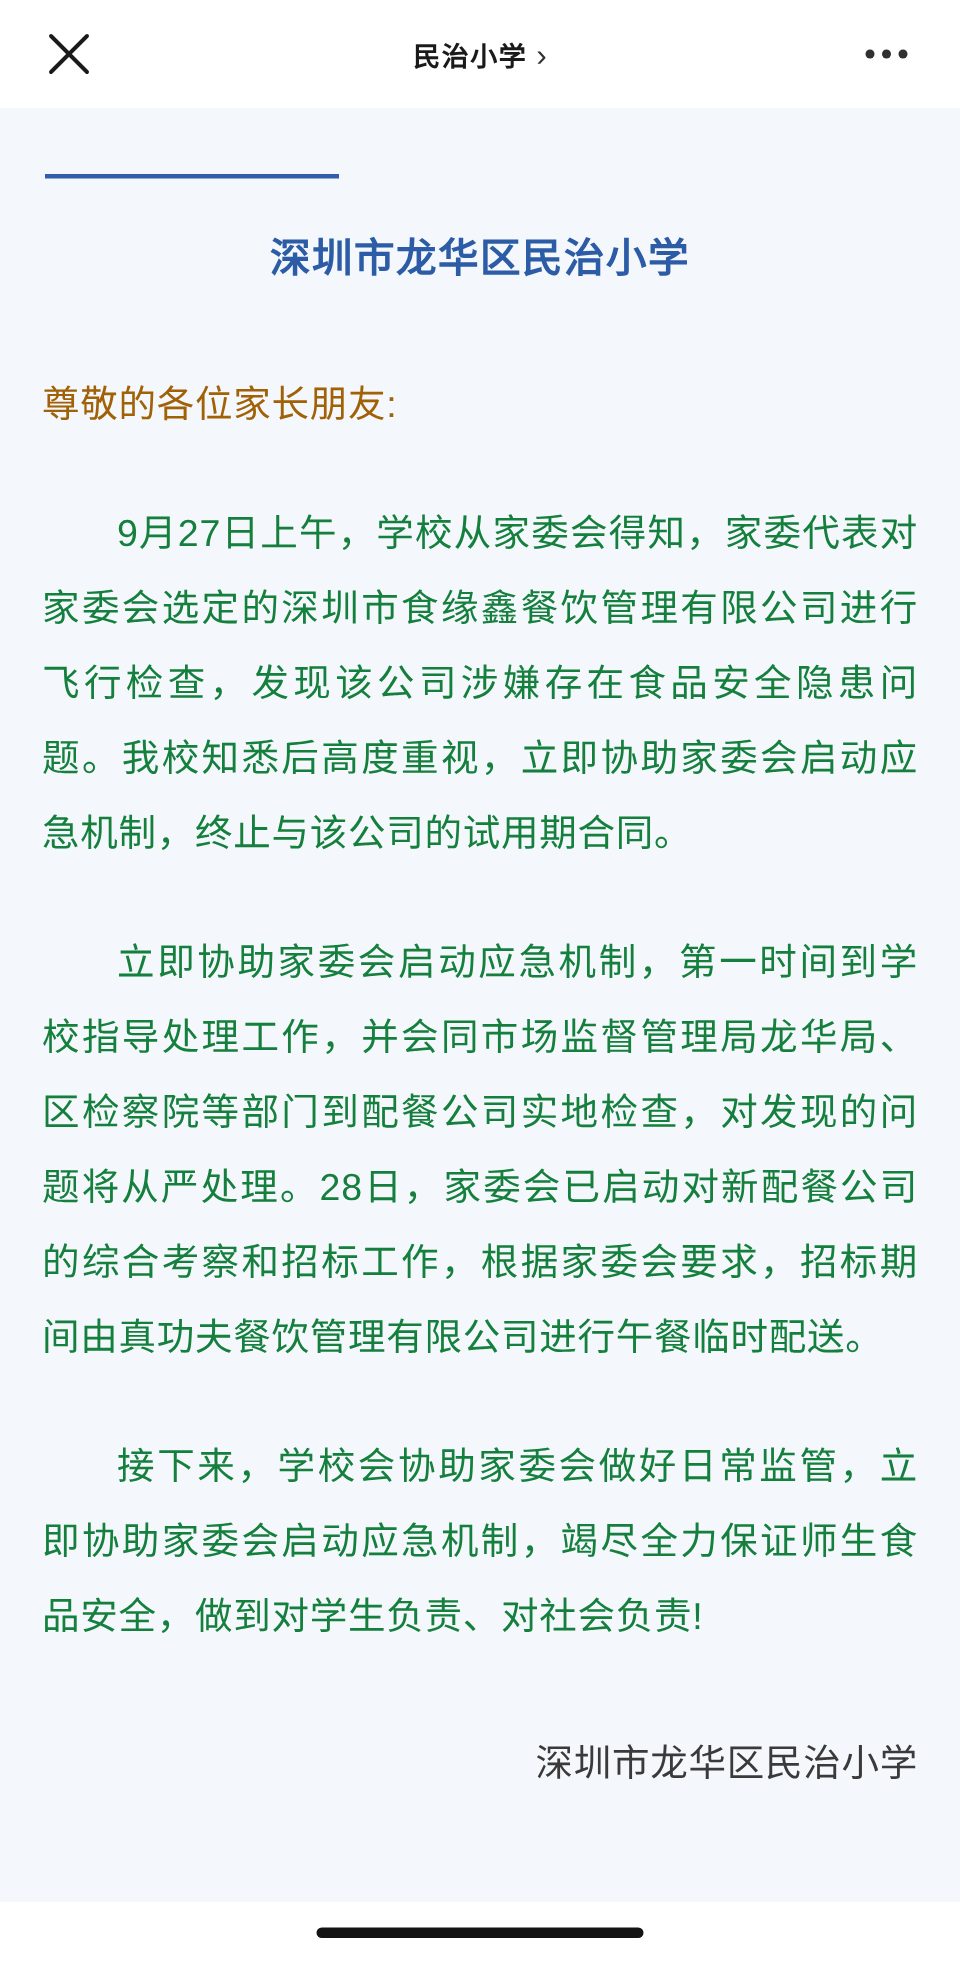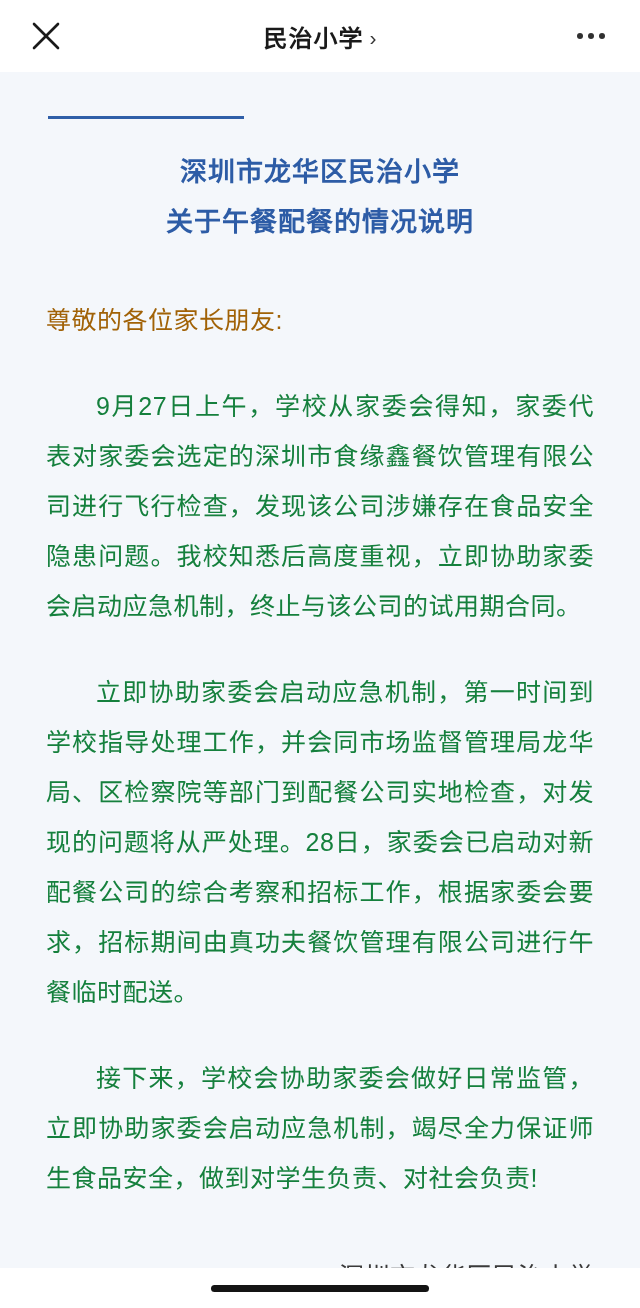--- a/index.html
+++ b/index.html
@@ -39,21 +39,21 @@
   }
   .nav-close svg { display: block; }
   .nav-title-wrap {
     display: flex;
     align-items: center;
     justify-content: center;
     gap: 6px;
     max-width: 360px;
   }
   .nav-title {
-    font-size: 24px;
+    font-size: 18px;
     font-weight: bold;
     color: #1a1a1a;
     letter-spacing: 1px;
     white-space: nowrap;
   }
   .nav-chevron {
     font-size: 21px;
     color: #333;
     line-height: 1;
     margin-top: 2px;
@@ -80,21 +80,21 @@
 
   
   .article {
     position: absolute;
     top: 72px;
     left: 0;
     width: 640px;
     height: 1196px;
     background: #f4f7fb;
     box-sizing: border-box;
-    padding: 0 46px;
+    padding: 0 28px;
     overflow: hidden;
   }
   .rule {
     width: 196px;
     height: 3px;
     background: #2f5fa8;
     margin: 44px 0 0 2px;
   }
   .doc-title {
     margin-top: 28px;
@@ -172,21 +172,20 @@
     <span class="dot"></span>
     <span class="dot"></span>
   </div>
 </div>
 
 <div class="article">
   <div class="rule"></div>
 
   <div class="doc-title">
     <span class="line1">深圳市龙华区民治小学</span>
-    <span class="line2">关于午餐配餐的情况说明</span>
   </div>
 
   <div class="salutation">尊敬的各位家长朋友:</div>
 
   <p class="para">9月27日上午，学校从家委会得知，家委代表对家委会选定的深圳市食缘鑫餐饮管理有限公司进行飞行检查，发现该公司涉嫌存在食品安全隐患问题。我校知悉后高度重视，立即协助家委会启动应急机制，终止与该公司的试用期合同。</p>
   <p class="para">立即协助家委会启动应急机制，第一时间到学校指导处理工作，并会同市场监督管理局龙华局、区检察院等部门到配餐公司实地检查，对发现的问题将从严处理。28日，家委会已启动对新配餐公司的综合考察和招标工作，根据家委会要求，招标期间由真功夫餐饮管理有限公司进行午餐临时配送。</p>
   <p class="para">接下来，学校会协助家委会做好日常监管，立即协助家委会启动应急机制，竭尽全力保证师生食品安全，做到对学生负责、对社会负责!</p>
 
   <div class="signature">
     <span>深圳市龙华区民治小学</span>

